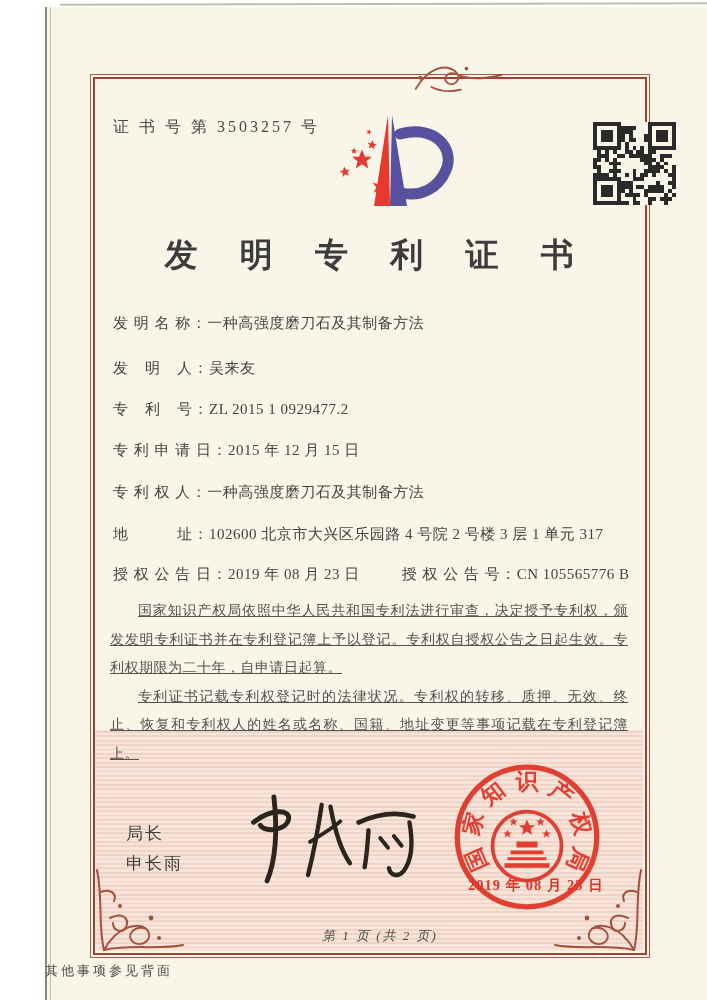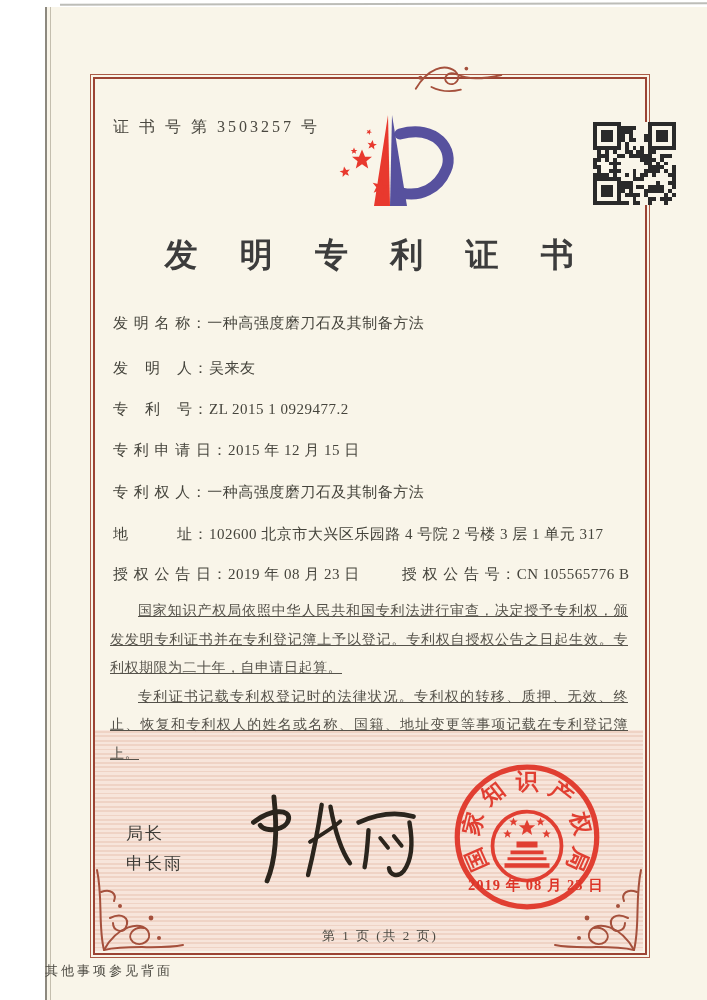--- a/index.html
+++ b/index.html
@@ -39,21 +39,21 @@
   .director-name{position:absolute;left:126px;top:852px;font-size:17px;color:#3f3d38;letter-spacing:2px;}
 
   .signature{position:absolute;left:232px;top:786px;width:195px;height:100px;}
   .signature path{stroke:#2b251d;fill:none;stroke-linecap:round;stroke-linejoin:round;}
 
   .seal{position:absolute;left:452px;top:762px;width:150px;height:150px;opacity:0.95;}
   .seal-date{position:absolute;left:468px;top:876px;font-size:14.5px;font-weight:600;
              color:#dd3528;letter-spacing:1px;z-index:5;}
 
   .pageinfo{position:absolute;left:90px;top:927px;width:580px;text-align:center;
-            font-size:13px;color:#4c4a42;letter-spacing:2px;z-index:4;}
+            font-size:13px;color:#4c4a42;letter-spacing:2px;z-index:4;font-style:italic;}
   .backnote{position:absolute;left:45px;top:962px;right:0;
             font-size:13px;color:#4c4a42;letter-spacing:3px;}
 
   .orn path{stroke:#a5503c;fill:none;stroke-width:2;stroke-linecap:round;}
   .orn circle{fill:#a5503c;}
   .orn{position:absolute;}
   .orn-top{left:413px;top:50px;width:92px;height:50px;}
   .orn-bl{left:89px;top:856px;width:100px;height:100px;}
   .orn-br{left:549px;top:856px;width:100px;height:100px;transform:scaleX(-1);}
 </style>

